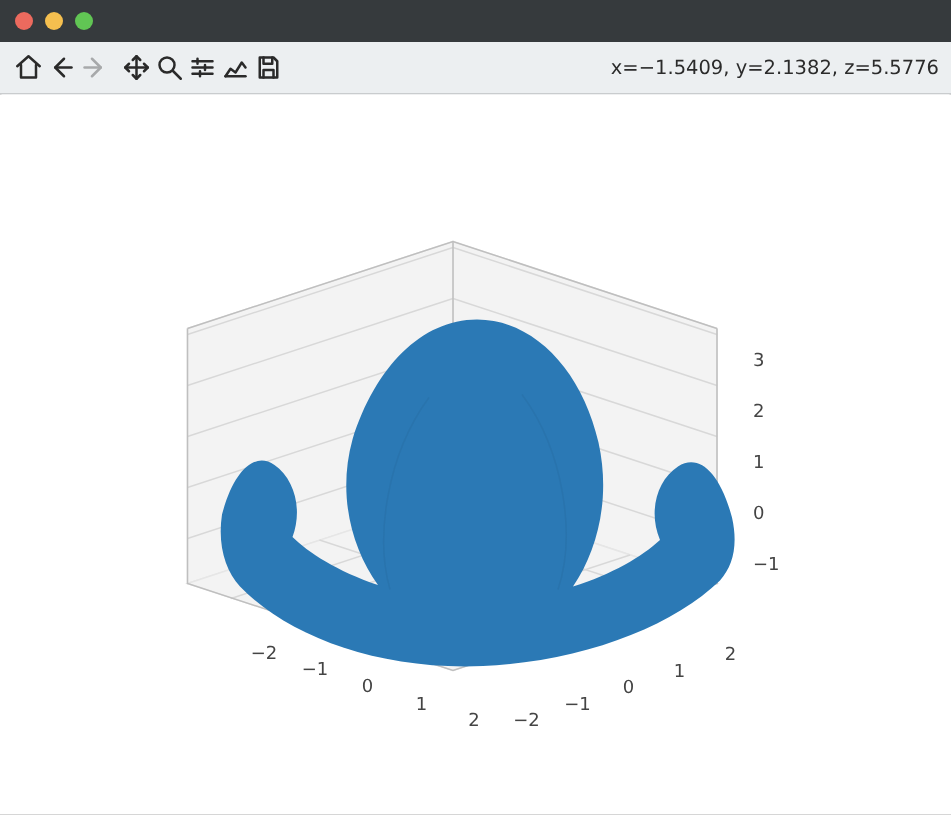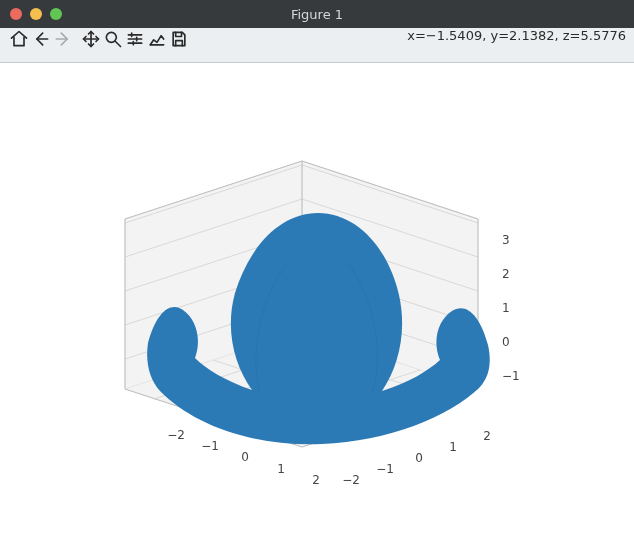--- a/index.html
+++ b/index.html
@@ -4,21 +4,21 @@
 <style>
 html,body{margin:0;padding:0;font-family:"DejaVu Sans",Arial,sans-serif;font-size:13px;color:#333;background:#fff}
 .window{width:634px;height:543px;display:flex;flex-direction:column;box-shadow:0 0 0 1px #2b2b2b inset}
 .titlebar{height:28px;background:#363a3d;display:flex;align-items:center;position:relative}
 .traffic{display:flex;gap:8px;margin-left:10px}
 .dot{width:12px;height:12px;border-radius:50%}
 .dot.red{background:#ec6a5e}
 .dot.yellow{background:#f5bf4f}
 .dot.green{background:#61c554}
 .title{position:absolute;left:0;right:0;text-align:center;color:#d5d8d9;font-size:13px;pointer-events:none}
-.toolbar{height:34px;background:#eceff1;border-bottom:1px solid #c9ccce;display:flex;align-items:flex-start;padding:0 8px;}
+.toolbar{height:34px;background:#eceff1;border-bottom:1px solid #c9ccce;display:flex;align-items:center;padding:0 8px;}
 .tbtn{width:22px;height:22px;display:flex;align-items:center;justify-content:center;cursor:pointer;color:#2a2a2a}
 .tbtn svg{width:20px;height:20px;stroke:#2a2a2a;stroke-width:2;fill:none;stroke-linecap:round;stroke-linejoin:round}
 .tbtn.disabled{opacity:.35;cursor:default}
 .spacer{flex:1}
 .coords{font-size:13px;color:#2b2b2b;white-space:nowrap}
 .plot{flex:1;background:#fff;position:relative}
 .plot svg{position:absolute;inset:0}
 .tick{font-size:12px;fill:#444;font-family:"DejaVu Sans",Arial,sans-serif}
 .gridline{stroke:#d8d8d8;stroke-width:1}
 .pane{fill:#f3f3f3;stroke:#e6e6e6}
@@ -28,21 +28,20 @@
 </head>
 <body>
 <div class="window">
 
 <div class="titlebar">
   <div class="traffic">
     <div class="dot red"></div>
     <div class="dot yellow"></div>
     <div class="dot green"></div>
   </div>
-  <div class="title">Figure 1</div>
 </div>
 
 <div class="toolbar">
   <div class="tbtn" title="Home">
     <svg viewBox="0 0 24 24">
           <path d="M3 11 12 3l9 8"></path>
           <path d="M6 10v10h12V10"></path>
         </svg>
   </div>
   <div class="tbtn" title="Back">

